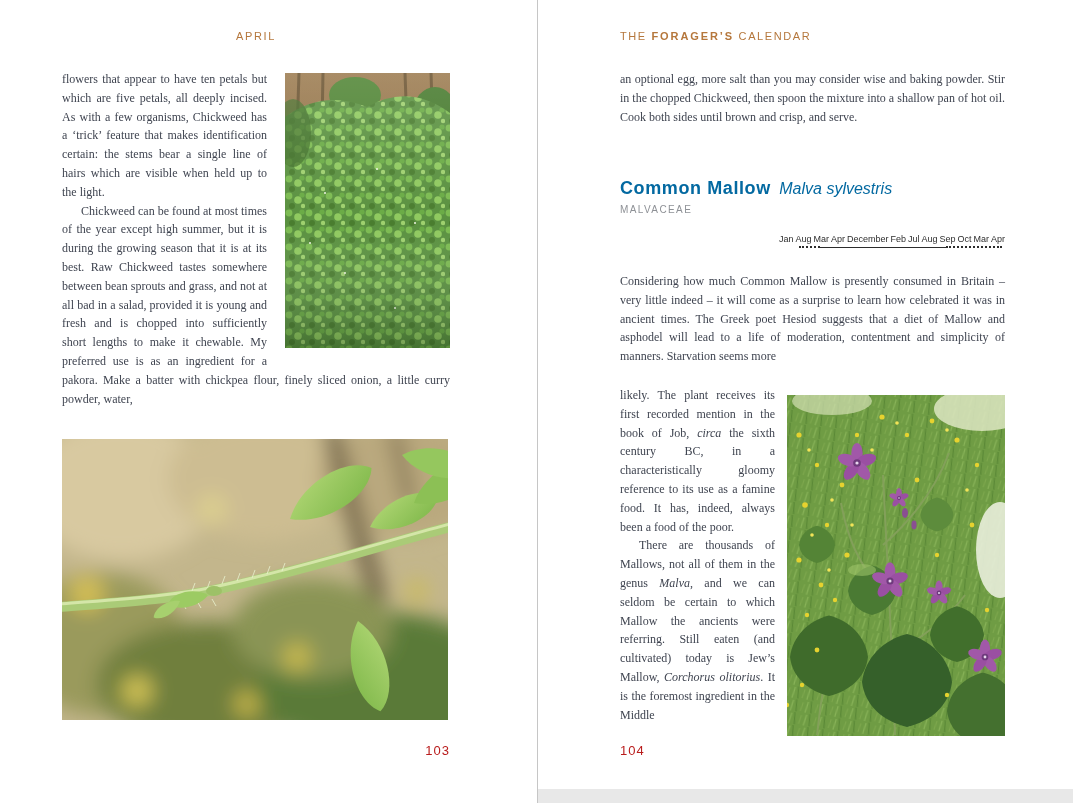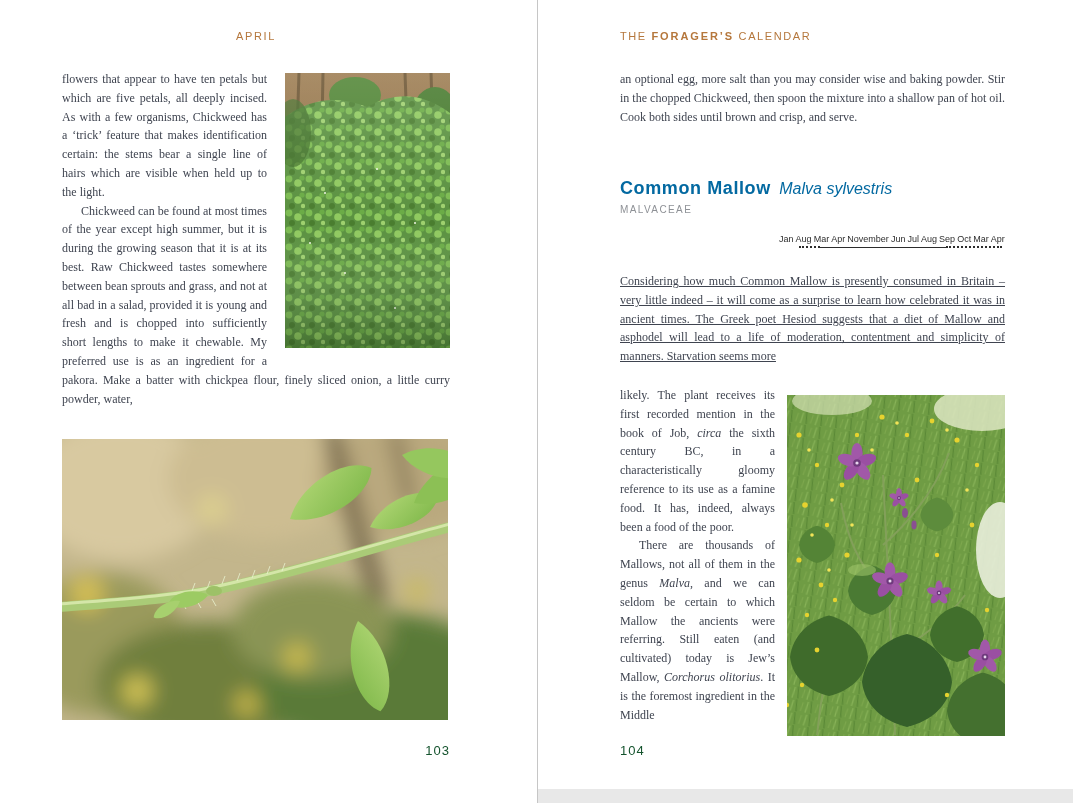--- a/index.html
+++ b/index.html
@@ -18,42 +18,42 @@
     position:absolute;top:30px;
     font-family:"Liberation Sans", sans-serif;
     font-size:11px;letter-spacing:1.6px;color:#b5773c;
   }
   .rh-left{left:62px;width:388px;text-align:center;}
   .rh-right{left:620px;width:385px;text-align:left;}
   .rh-emph{font-weight:bold;letter-spacing:1.9px;text-align:center;}
   .folio{
     position:absolute;top:743px;
     font-family:"Liberation Sans", sans-serif;
-    font-size:13px;color:#14532d;letter-spacing:1px;
+    font-size:13px;color:#b91c1c;letter-spacing:1px;
   }
   .folio-left{left:62px;width:388px;text-align:right;}
   .folio-right{left:620px;width:385px;text-align:left;}
 
   
   .bodytext{
     font-size:12px;line-height:18.8px;text-align:justify;
   }
   .bodytext p{margin:0;}
   .indent{text-indent:19px;}
   .ital{font-style:italic;}
 
   .lp-text{position:absolute;left:62px;top:70px;width:388px;}
   .float-photo-chickweed{
     float:right;width:165px;height:275px;margin:3px 0 13px 18px;
     overflow:hidden;
   }
   .photo-stem{position:absolute;left:62px;top:439px;width:386px;height:281px;overflow:hidden;}
 
   .rp-recipe{position:absolute;left:620px;top:70px;width:385px;}
-  .rp-history{position:absolute;left:620px;top:272px;width:385px;text-decoration:underline;}
+  .rp-history{position:absolute;left:620px;top:272px;width:385px;}
   .rp-wrap{position:absolute;left:620px;top:370px;width:385px;margin-top:16px;}
   .float-photo-mallow{
     float:right;width:218px;height:341px;margin:9px 0 22px 12px;
     overflow:hidden;
   }
 
   
   .species-heading{position:absolute;left:620px;top:178px;width:385px;font-family:"Liberation Sans", sans-serif;}
   .species-common{font-size:18px;font-weight:bold;color:#0369a1;letter-spacing:.6px;}
   .species-latin{font-size:16px;font-style:italic;font-weight:normal;color:#0369a1;margin-left:4px;}
@@ -200,22 +200,22 @@
   <div class="species-family">MALVACEAE</div>
 </div>
 
 <div class="calendar">
   <div class="cal-inner">
     <div class="cal-months">
         <span class="cal-month">Jan</span>
         <span class="cal-month">Aug</span>
         <span class="cal-month">Mar</span>
         <span class="cal-month">Apr</span>
-        <span class="cal-month">November</span>
-        <span class="cal-month">Jun</span>
+        <span class="cal-month">December</span>
+        <span class="cal-month">Feb</span>
         <span class="cal-month">Jul</span>
         <span class="cal-month">Aug</span>
         <span class="cal-month">Sep</span>
         <span class="cal-month">Oct</span>
         <span class="cal-month">Mar</span>
         <span class="cal-month">Apr</span>
       </div>
     <div class="cal-seg cal-dot1"></div>
     <div class="cal-seg cal-solid"></div>
     <div class="cal-seg cal-dot2"></div>

